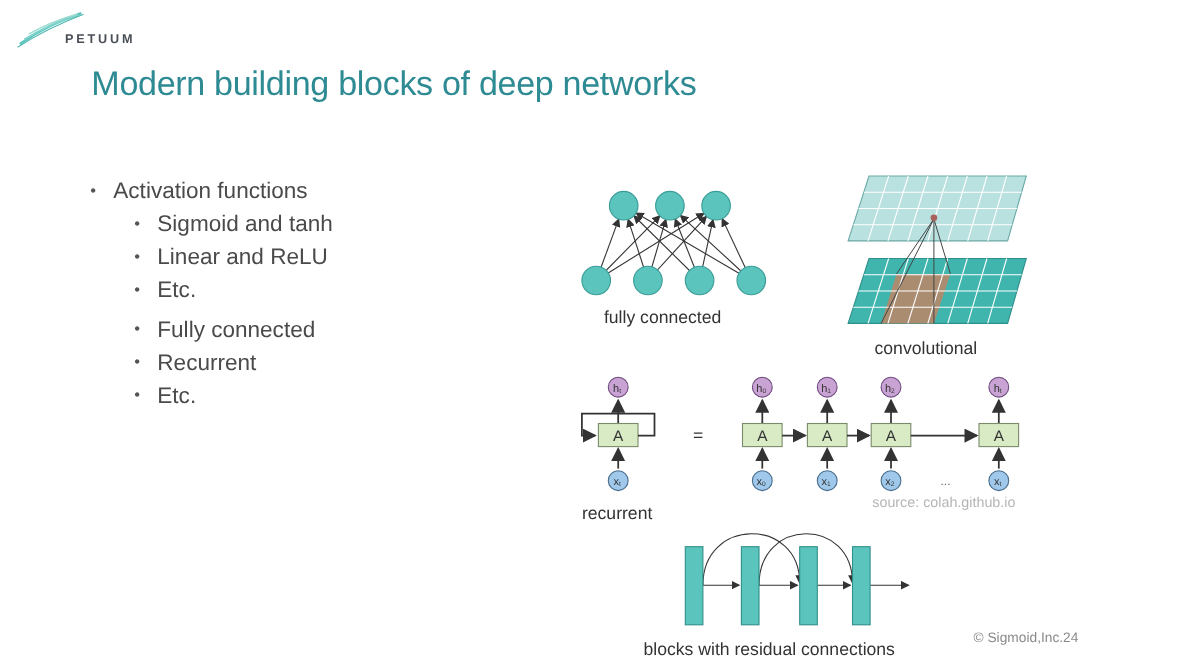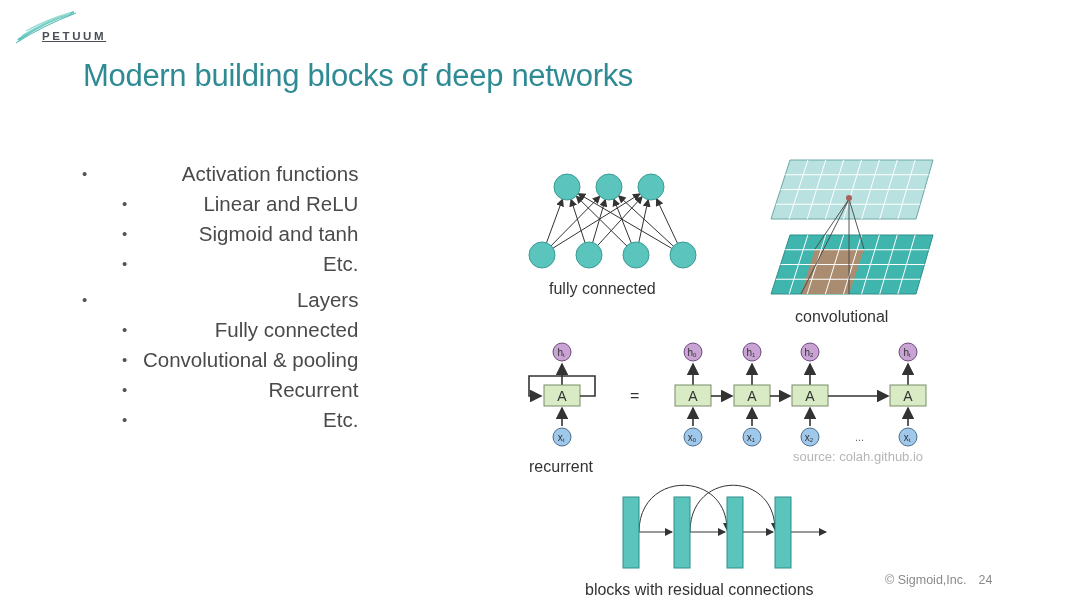--- a/index.html
+++ b/index.html
@@ -1,56 +1,54 @@
 <!DOCTYPE html>
 <html><head>
 <meta charset="utf-8">
 <style>
   html, body { margin:0; padding:0; }
   body { width:1080px; height:608px; background:#ffffff; position:relative; overflow:hidden;
          font-family:"Liberation Sans", sans-serif; }
   .logo { position:absolute; left:14px; top:10px; width:110px; height:40px; }
-  .logo-text { position:absolute; left:42px; top:30px; font-size:11.5px; font-weight:bold;
-               letter-spacing:2.6px; color:#4a4f57;text-decoration:underline; }
+  .logo-text { position:absolute; left:59px; top:30px; font-size:11.5px; font-weight:bold;
+               letter-spacing:2.6px; color:#4a4f57; }
   .title { position:absolute; left:83px; top:58px; font-size:31px; color:#2e8a93;
            font-weight:normal; letter-spacing:-0.3px; white-space:nowrap; }
-  .bullets { position:absolute; left:82px; top:161px; color:#4a4a4a; font-size:20.5px;text-align:right; }
+  .bullets { position:absolute; left:82px; top:161px; color:#4a4a4a; font-size:20.5px; }
   .b1 { position:relative; padding-left:21px; height:30px; line-height:26px; }
   .b2 { position:relative; padding-left:61px; height:30px; line-height:26px; }
   .b1::before, .b2::before { content:"•"; position:absolute; font-size:15px; top:0; color:#555; }
   .b1::before { left:0; }
   .b2::before { left:40px; }
   .gap { height:6px; }
   svg.diag { position:absolute; left:0; top:0; }
   .lbl { font-family:"Liberation Sans", sans-serif; fill:#333; }
   .footer { position:absolute; left:885px; top:573px; font-size:12.5px; color:#8a8a8a; }
-  .footer .pg { margin-left:12px; }
+  .footer .pg { }
 </style>
 </head>
 <body>
 
 <svg class="logo" viewBox="0 0 110 40">
   <path d="M4 30 Q 30 12 60 2" stroke="#5bc4bd" stroke-width="2.2" fill="none"></path>
   <path d="M8 26 Q 32 11 58 4" stroke="#7fd3cb" stroke-width="1.6" fill="none"></path>
   <path d="M12 21 Q 34 9 56 3" stroke="#9fdcd5" stroke-width="1.3" fill="none"></path>
   <path d="M2 33 Q 28 16 62 3" stroke="#4fb5ae" stroke-width="1" fill="none"></path>
 </svg>
 <div class="logo-text">PETUUM</div>
 
 <h1 class="title" style="margin:0;">Modern building blocks of deep networks</h1>
 
 <div class="bullets">
   <div class="b1">Activation functions</div>
+  <div class="b2">Sigmoid and tanh</div>
   <div class="b2">Linear and ReLU</div>
-  <div class="b2">Sigmoid and tanh</div>
   <div class="b2">Etc.</div>
   <div class="gap"></div>
-  <div class="b1">Layers</div>
   <div class="b2">Fully connected</div>
-  <div class="b2">Convolutional &amp; pooling</div>
   <div class="b2">Recurrent</div>
   <div class="b2">Etc.</div>
 </div>
 
 <svg class="diag" width="1080" height="608">
   <defs>
     <marker id="arr" markerWidth="8" markerHeight="8" refX="7" refY="4" orient="auto">
       <path d="M0,0 L8,4 L0,8 z" fill="#333"></path>
     </marker>
   </defs>

